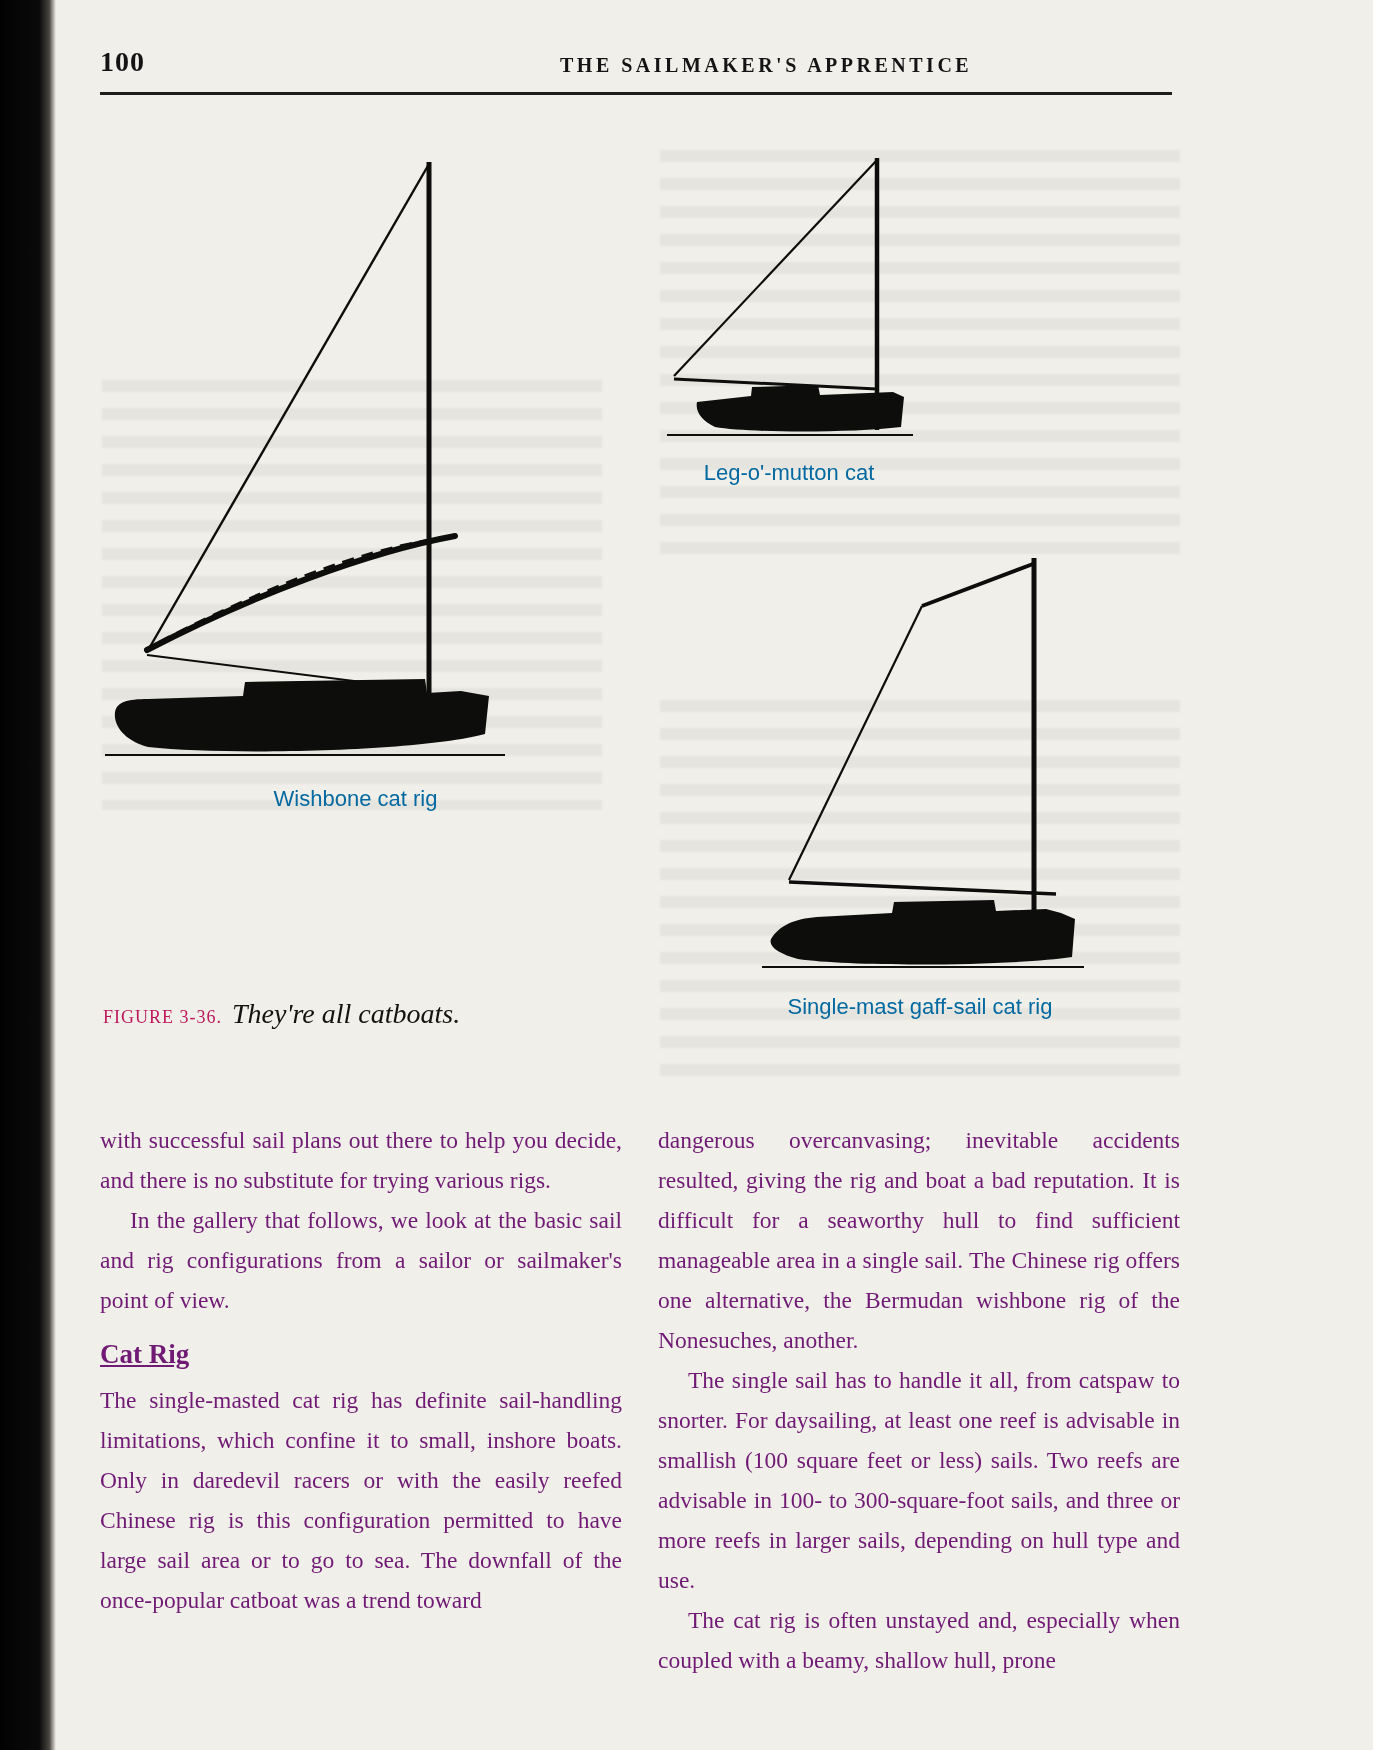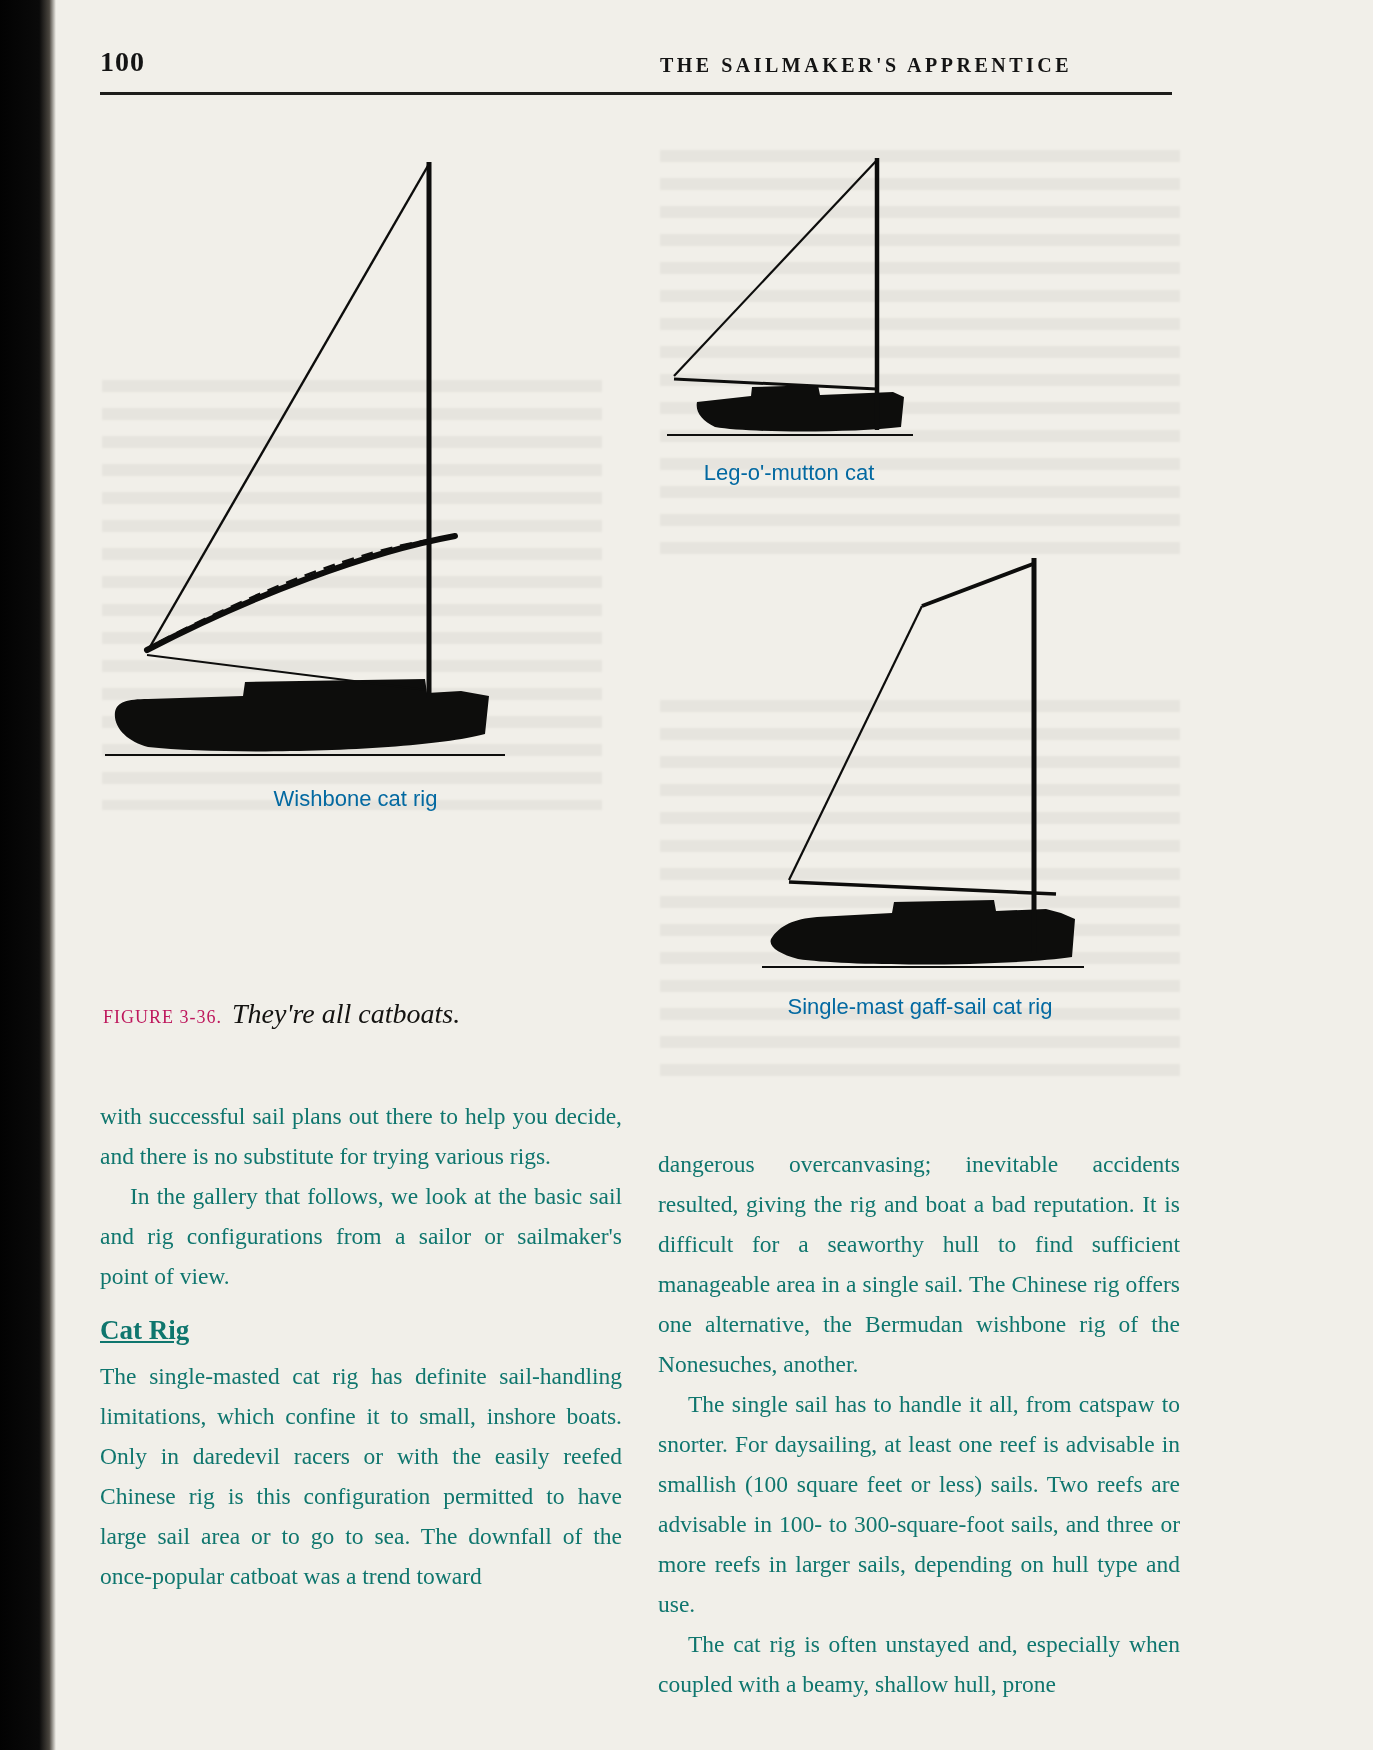--- a/index.html
+++ b/index.html
@@ -20,21 +20,21 @@
   .g1 { left:660px; top:150px;  width:520px; height:420px; }
   .g2 { left:102px; top:380px;  width:500px; height:430px; }
   .g3 { left:660px; top:700px;  width:520px; height:380px; }
 
   .page-number {
     position:absolute; left:100px; top:46px;
     font-size:28px; font-weight:700; letter-spacing:1px;
   }
   .running-title {
     position:absolute; left:560px; top:54px; width:612px;
-    text-align:center; font-size:20px; font-weight:700; letter-spacing:3.5px;
+    text-align:left; font-size:20px; font-weight:700; letter-spacing:3.5px;
   }
   .header-rule {
     position:absolute; left:100px; top:92px; width:1072px; height:3px;
     background:#1e1d1b;
   }
 
   .boat-svg { position:absolute; }
   .boat-svg line, .boat-svg path.stroke { stroke:#0d0d0c; fill:none; }
   .boat-svg path.fill { fill:#0d0d0c; stroke:none; }
 
@@ -45,25 +45,25 @@
   }
   .cap-wishbone { left:228px; top:786px; width:255px; }
   .cap-legomutton { left:660px; top:460px; width:258px; }
   .cap-gaff { left:760px; top:994px; width:320px; }
 
   .figure-line { position:absolute; left:103px; top:998px; white-space:nowrap; }
   .figure-label { font-size:18px; letter-spacing:1px; color:#be185d; }
   .figure-title { font-size:28px; font-style:italic; margin-left:10px; color:#141311; }
 
   .col {
-    position:absolute; top:1096px; width:522px;
-    font-size:23.5px; line-height:40px; text-align:justify; color:#0f766e;
+    position:absolute; top:1120px; width:522px;
+    font-size:23.5px; line-height:40px; text-align:justify; color:#701a75;
   }
   .col-left  { left:100px; }
-  .col-right { left:658px;margin-top:48px; }
+  .col-right { left:658px; }
   .col p { margin:0; }
   .col p.indent { text-indent:30px; }
   .section-heading {
     font-size:27px; font-weight:700; margin:18px 0 10px 0; line-height:32px;
     text-align:left;
     text-decoration:underline;
   }
 </style>
 </head>
 <body>

